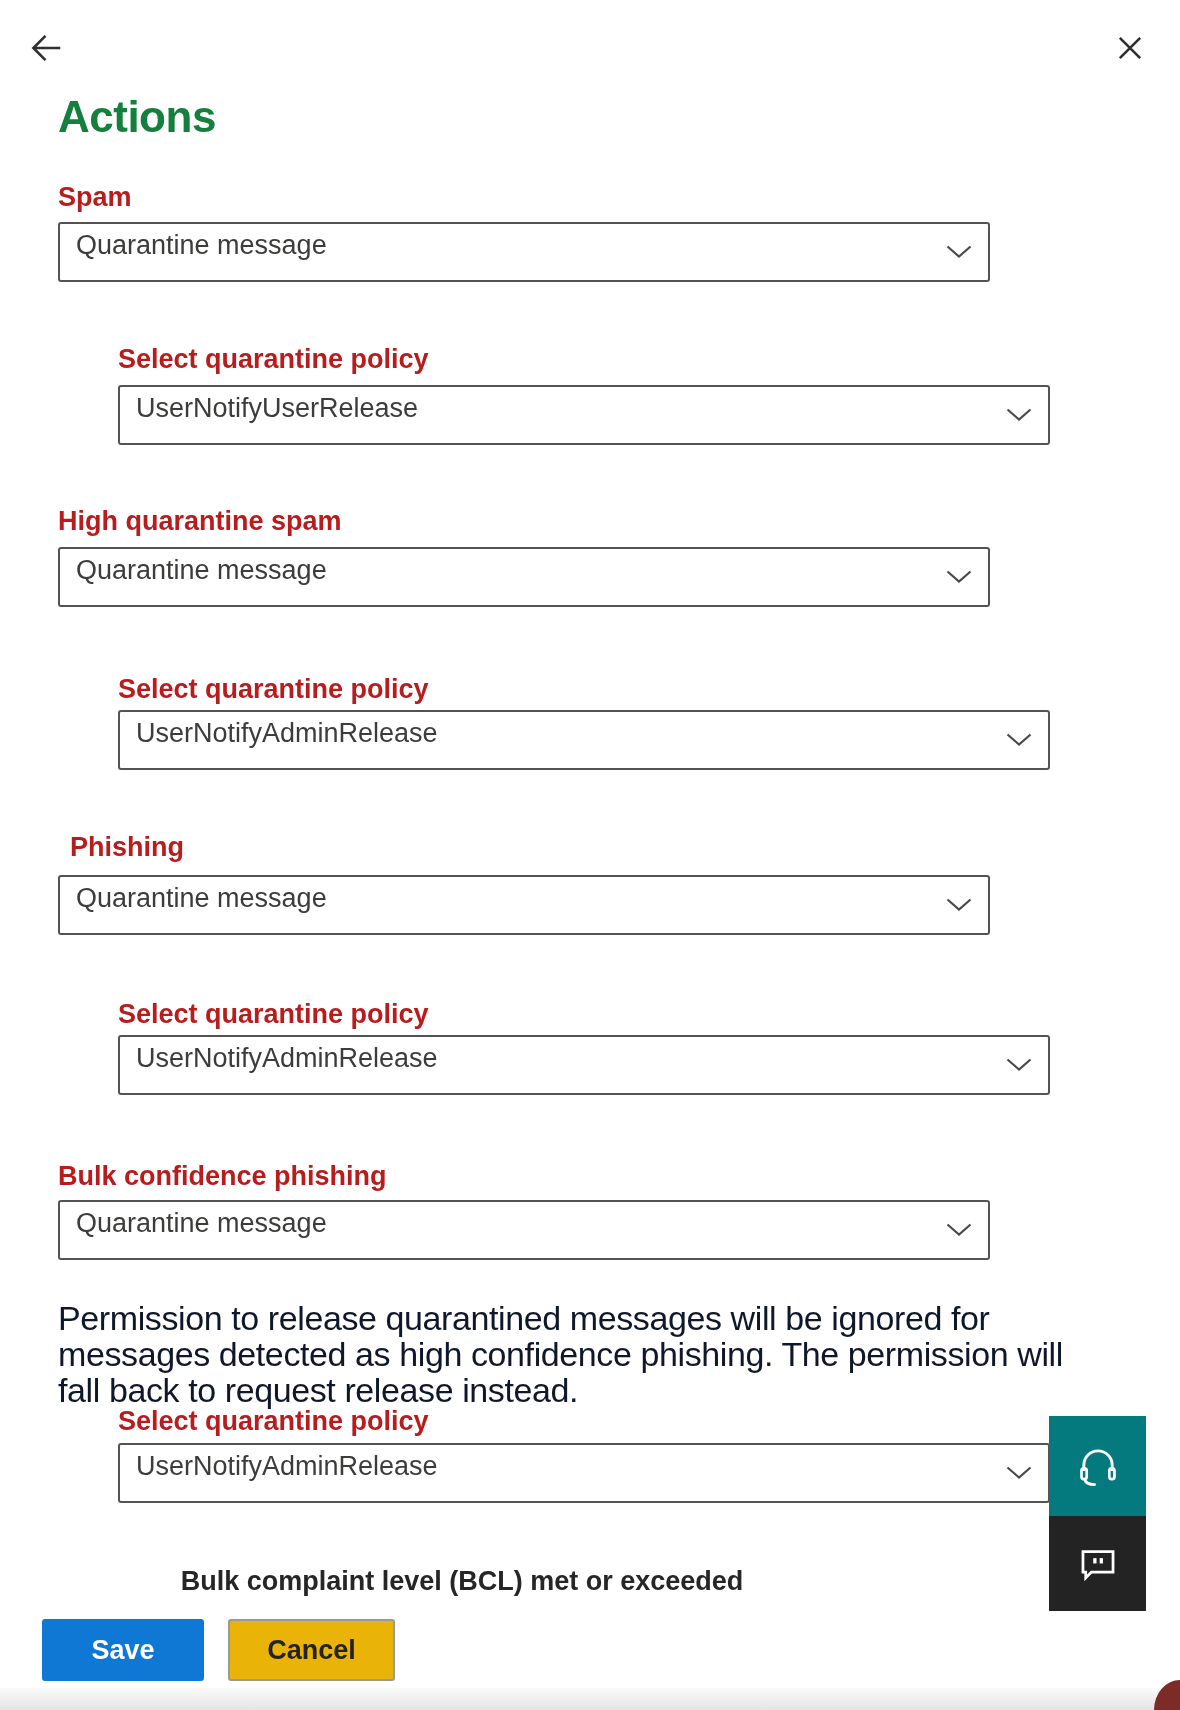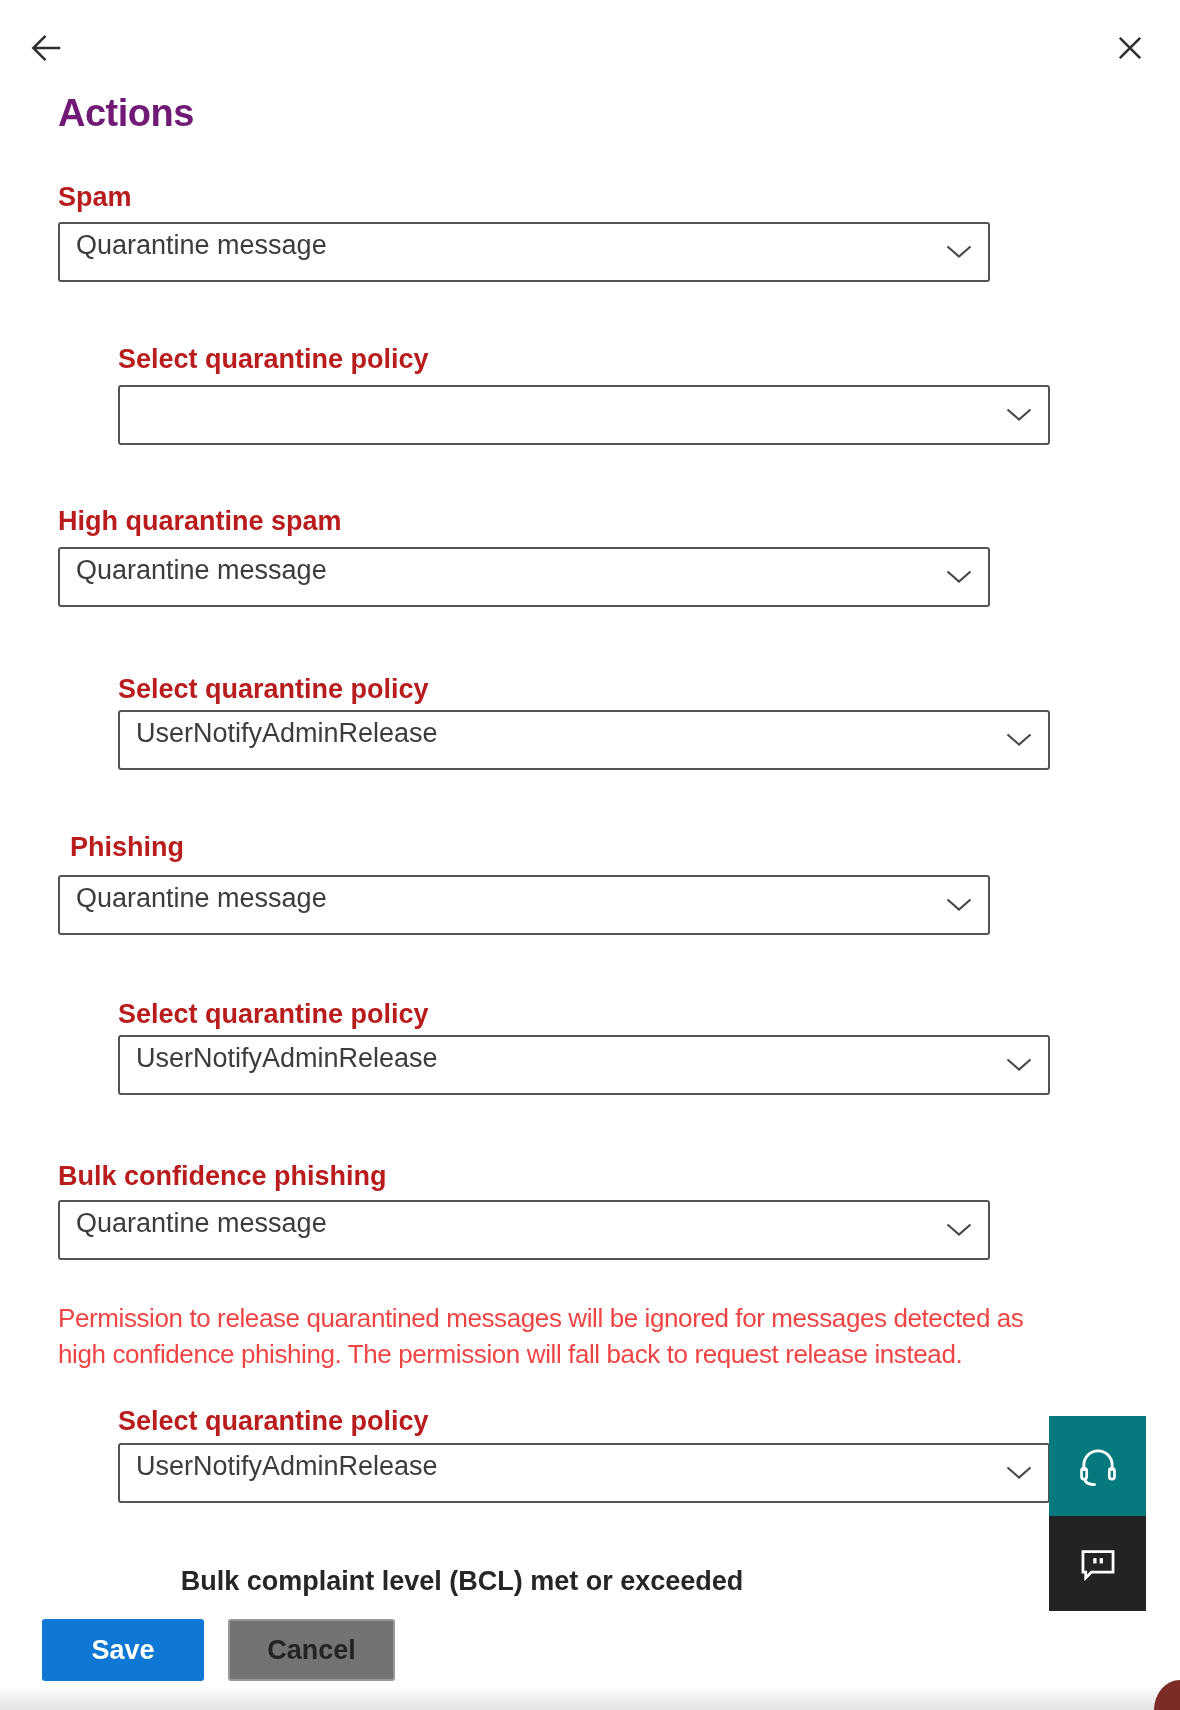--- a/index.html
+++ b/index.html
@@ -11,58 +11,58 @@
   html,body{margin:0;padding:0;}
   body{
     width:1180px;height:1710px;position:relative;background:#ffffff;
     font-family:"Liberation Sans", sans-serif;color:#2b2a29;overflow:hidden;
   }
   .icon-btn{
     position:absolute;width:44px;height:44px;background:transparent;border:none;
     display:flex;align-items:center;justify-content:center;cursor:pointer;padding:0;
   }
   .page-title{
-    position:absolute;left:58px;top:92px;font-size:38px;font-weight:700;color:#701a75;
+    position:absolute;left:58px;top:92px;font-size:44px;font-weight:700;color:#15803d;
     letter-spacing:-0.5px;
   }
   .field-label{
     position:absolute;font-size:27px;font-weight:600;color:#b91c1c;line-height:32px;white-space:nowrap;
   }
   .dropdown{
     position:absolute;height:60px;width:932px;background:#fff;
     border:2px solid #565452;border-radius:3px;cursor:pointer;
     display:flex;align-items:center;padding:0 56px 13px 16px;
   }
   .dropdown .value{
     font-size:27px;color:#3d3c3a;white-space:nowrap;overflow:hidden;
   }
   .dropdown .chev{
     position:absolute;right:16px;top:50%;transform:translateY(-50%);
     width:26px;height:14px;display:block;
   }
   .note{
     position:absolute;left:58px;top:1300px;width:1015px;
-    font-size:26px;line-height:36px;color:#ef4444;letter-spacing:-0.4px;
+    font-size:34px;line-height:36px;color:#0f172a;letter-spacing:-0.4px;
   }
   .clip-label{
     position:absolute;left:52px;top:1566px;width:820px;height:30px;overflow:hidden;
   }
   .clip-label span{
     font-size:27px;font-weight:600;color:#272625;line-height:30px;white-space:nowrap;display:block;text-align:center;
   }
   .btn{
     position:absolute;top:1619px;height:62px;border-radius:3px;cursor:pointer;
     font-family:"Liberation Sans",sans-serif;font-size:27px;font-weight:600;
     display:flex;align-items:center;justify-content:center;text-align:right;
   }
   .btn-save{
     left:42px;width:162px;background:var(--accent-blue,#0f78d4);border:none;color:#ffffff;
   }
   .btn-cancel{
-    left:228px;width:167px;background:#737373;border:2px solid #9b9997;color:#242322;
+    left:228px;width:167px;background:#eab308;border:2px solid #9b9997;color:#242322;
   }
   .help-btn{
     position:absolute;left:1049px;width:97px;border:none;cursor:pointer;
     display:flex;align-items:center;justify-content:center;padding:0;
   }
   .help-support{top:1416px;height:100px;background:var(--support-teal,#057a7e);}
   .help-feedback{top:1516px;height:95px;background:var(--feedback-dark,#242323);}
   .bottom-strip{
     position:absolute;left:0;top:1688px;width:1180px;height:22px;
     background:linear-gradient(#fbfbfb,#e5e4e4);
@@ -96,20 +96,21 @@
 
   <div class="field-label" style="left:58px;top:181px;">Spam</div>
   <div class="dropdown" style="left:58px;top:222px;">
     <span class="value">Quarantine message</span>
     <svg class="chev" viewBox="0 0 26 14">
       <polyline points="1.5,1.5 13,11.5 24.5,1.5" fill="none" stroke="#4a4947" stroke-width="2.2"></polyline>
     </svg>
   </div>
   <div class="field-label" style="left:118px;top:343px;">Select quarantine policy</div>
   <div class="dropdown" style="left:118px;top:385px;">
+    <span class="value">UserNotifyUserRelease</span>
     <svg class="chev" viewBox="0 0 26 14">
       <polyline points="1.5,1.5 13,11.5 24.5,1.5" fill="none" stroke="#4a4947" stroke-width="2.2"></polyline>
     </svg>
   </div>
 
   <div class="field-label" style="left:58px;top:505px;">High quarantine spam</div>
   <div class="dropdown" style="left:58px;top:547px;">
     <span class="value">Quarantine message</span>
     <svg class="chev" viewBox="0 0 26 14">
       <polyline points="1.5,1.5 13,11.5 24.5,1.5" fill="none" stroke="#4a4947" stroke-width="2.2"></polyline>

